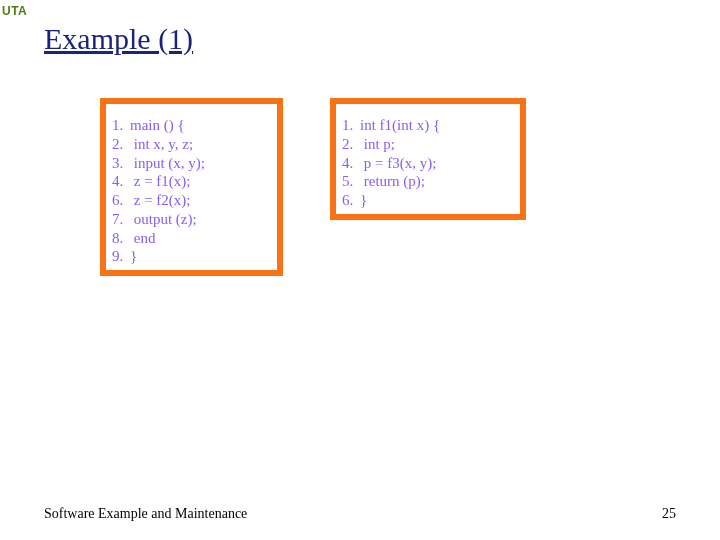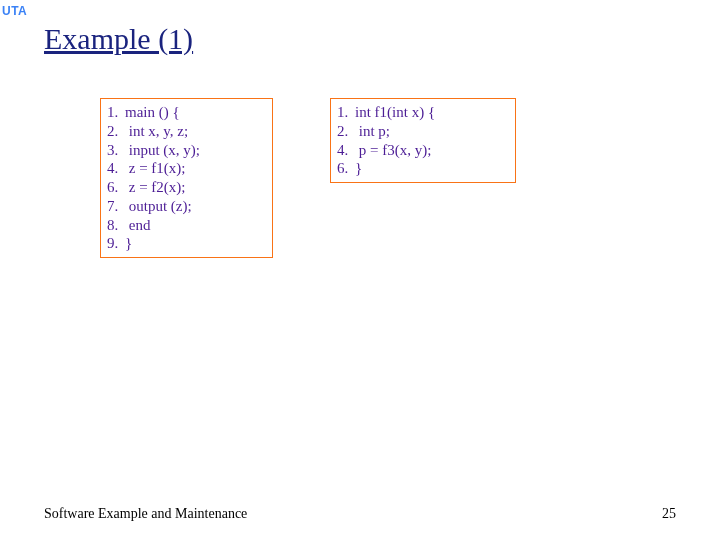--- a/index.html
+++ b/index.html
@@ -14,39 +14,39 @@
     overflow: hidden;
   }
   .logo {
     position: absolute;
     top: 4px;
     left: 2px;
     font-family: Arial, Helvetica, sans-serif;
     font-weight: 900;
     font-size: 12px;
     letter-spacing: 0.5px;
-    color: #3b82f6;
+    color: #4d7c0f;
   }
   .title {
     position: absolute;
     top: 22px;
     left: 44px;
     font-family: "Comic Sans MS", "Segoe Script", cursive;
     font-size: 30px;
     color: #1a237e;
     text-decoration: underline;
   }
   .code-box {
     position: absolute;
-    border: 1px solid #f97316;
-    padding: 4px 10px 4px 6px;
+    border: 6px solid #f97316;
+    padding: 12px 10px 4px 6px;
     font-family: "Comic Sans MS", "Segoe Script", cursive;
     font-size: 15px;
     line-height: 1.25;
-    color: #4c1d95;
+    color: #8b5cf6;
     white-space: nowrap;
   }
   .box-left {
     top: 98px;
     left: 100px;
     width: 155px;
   }
   .box-right {
     top: 98px;
     left: 330px;
@@ -87,17 +87,18 @@
   <span class="code-line"><span class="num">6.</span><span>   z = f2(x);</span></span>
   <span class="code-line"><span class="num">7.</span><span> output (z);</span></span>
   <span class="code-line"><span class="num">8.</span><span> end</span></span>
   <span class="code-line"><span class="num">9.</span><span>}</span></span>
 </div>
 
 <div class="code-box box-right">
   <span class="code-line"><span class="num">1.</span><span>int f1(int x) {</span></span>
   <span class="code-line"><span class="num">2.</span><span> int p;</span></span>
   <span class="code-line"><span class="num">4.</span><span>   p = f3(x, y);</span></span>
+  <span class="code-line"><span class="num">5.</span><span> return (p);</span></span>
   <span class="code-line"><span class="num">6.</span><span>}</span></span>
 </div>
 
 <div class="footer-left">Software Example and Maintenance</div>
 <div class="footer-right">25</div>
 
 </body></html>

